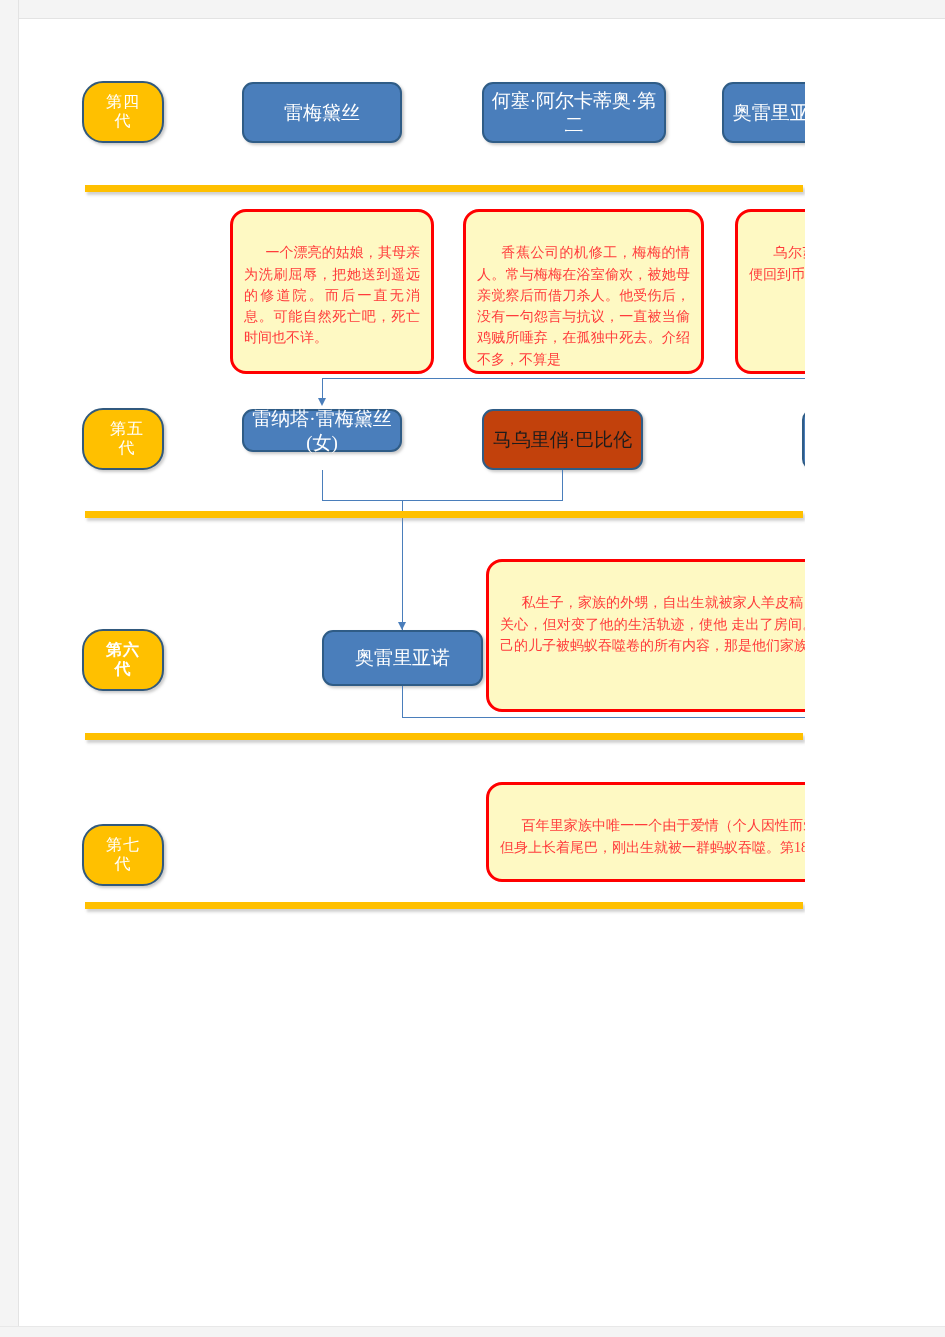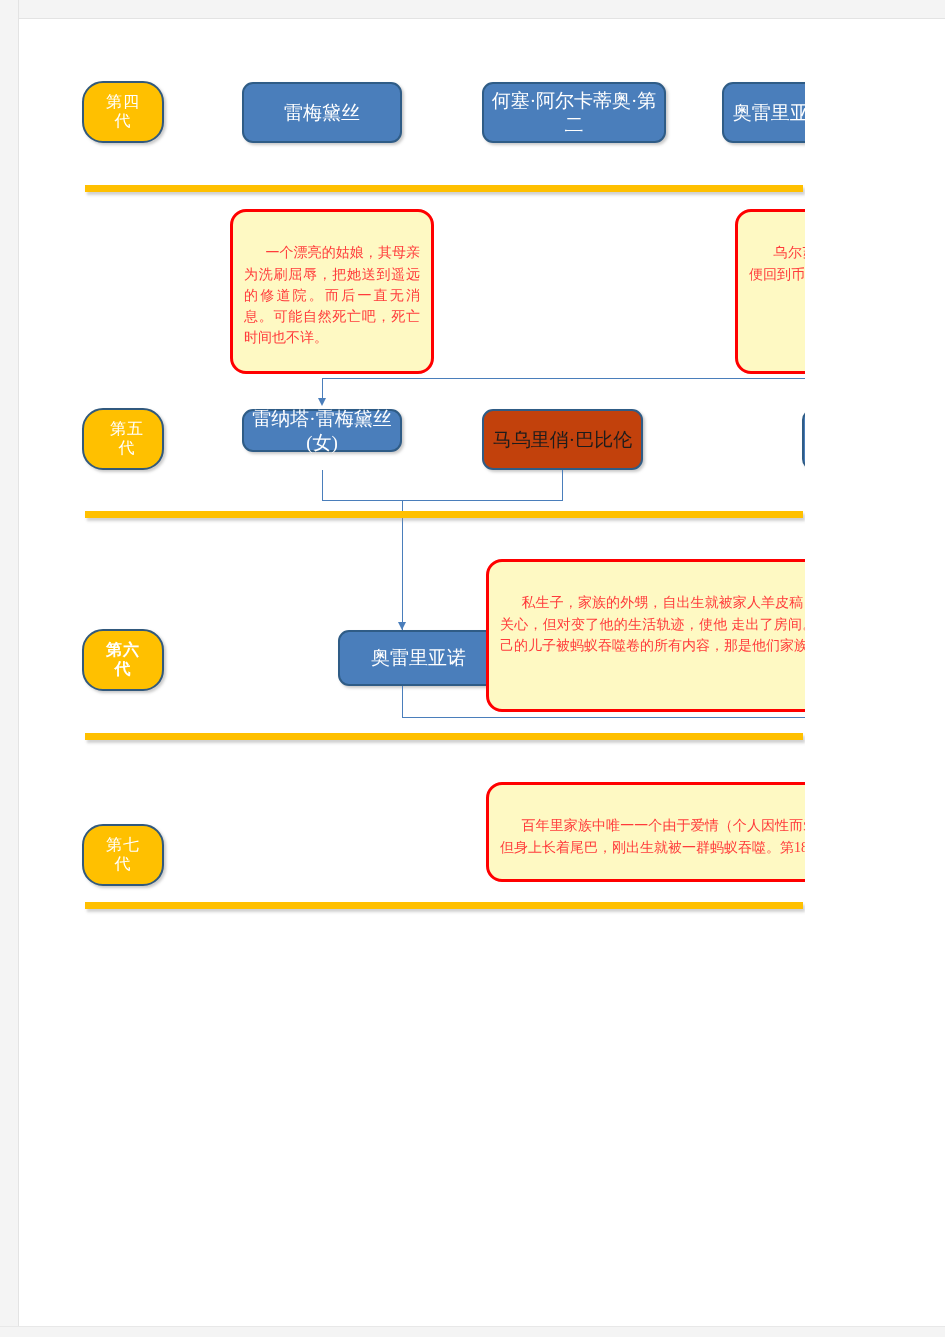--- a/index.html
+++ b/index.html
@@ -167,20 +167,23 @@
     <div class="node blue" style="left:722px; top:82px; width:161px; height:61px;">
       <span>奥雷里亚诺·第二</span>
     </div>
 
     <div class="divider" style="left:85px; top:185px; width:718px;"></div>
 
     <div class="note" style="left:230px; top:209px; width:204px; height:165px;">
       <span>一个漂亮的姑娘，其母亲为洗刷屈辱，把她送到遥远的修道院。而后一直无消息。可能自然死亡吧，死亡时间也不详。</span>
     </div>
 
+    <div class="note" style="left:463px; top:209px; width:241px; height:165px;">
+      <span>香蕉公司的机修工，梅梅的情人。常与梅梅在浴室偷欢，被她母亲觉察后而借刀杀人。他受伤后，没有一句怨言与抗议，一直被当偷鸡贼所唾弃，在孤独中死去。介绍不多，不算是</span>
+    </div>
 
     <div class="note" style="left:735px; top:209px; width:241px; height:165px;">
       <span>乌尔苏拉马神学院想象中的后便回到币，随即成的败家</span>
     </div>
 
     <div class="conn-h" style="left:322px; top:378px; width:483px;"></div>
     <div class="conn-v" style="left:322px; top:378px; height:24px;"></div>
     <div class="arrow-down" style="left:318px; top:398px;"></div>
 
     <div class="gen-pill" style="left:82px; top:408px;padding-left:8px;">
@@ -210,21 +213,21 @@
 
     <div class="divider" style="left:85px; top:511px; width:718px;"></div>
 
     <div class="gen-pill" style="left:82px; top:629px;font-weight:bold;">
       <div>
         <span>第六</span>
         <span>代</span>
       </div>
     </div>
 
-    <div class="node blue" style="left:322px; top:630px; width:161px; height:56px;margin-left:16px;">
+    <div class="node blue" style="left:322px; top:630px; width:161px; height:56px;">
       <span>奥雷里亚诺</span>
     </div>
 
     <div class="note" style="left:486px; top:559px; width:458px; height:153px;">
       <span>私生子，家族的外甥，自出生就被家人羊皮稿，对周围的世界漠不关心，但对变了他的生活轨迹，使他 走出了房间。出生。当刚看到自己的儿子被蚂蚁吞噬卷的所有内容，那是他们家族的预言，</span>
     </div>
 
     <div class="conn-v" style="left:402px; top:686px; height:32px;"></div>
     <div class="conn-h" style="left:402px; top:717px; width:403px;"></div>
 

